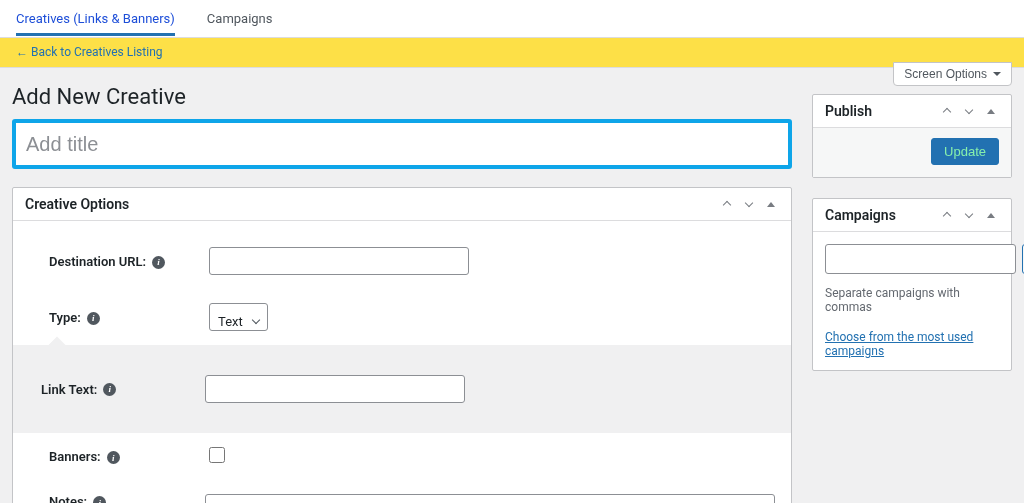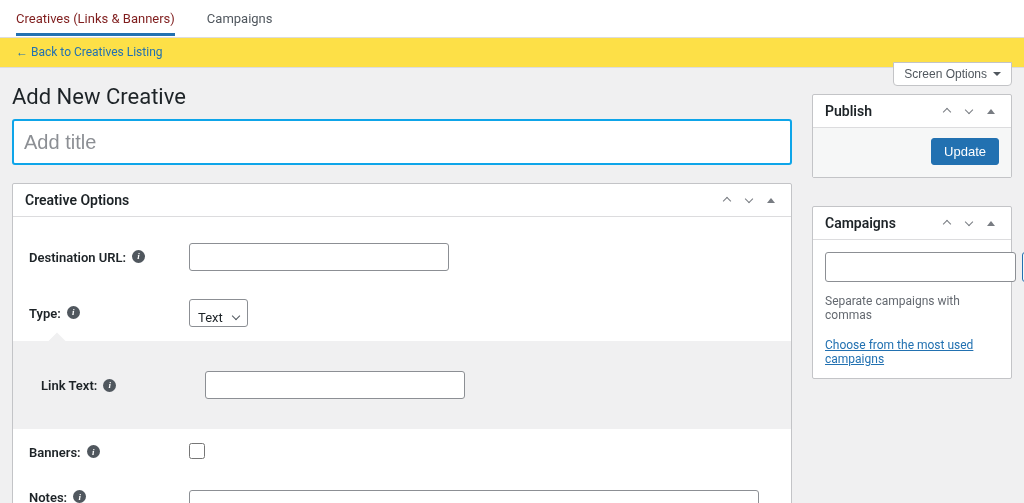--- a/index.html
+++ b/index.html
@@ -22,21 +22,21 @@
     height: 38px;
     align-items: center;
   }
   .tab {
     font-size: 13px;
     color: #50575e;
     padding: 10px 0;
     cursor: pointer;
   }
   .tab.active {
-    color: #7f1d1d;
+    color: #1d4ed8;
     border-bottom: 3px solid #2271b1;
     padding-bottom: 7px;
   }
   .backbar {
     background: #fde047;
     padding: 6px 16px 8px;
     border-bottom: 1px solid #dcdcde;
   }
   .backlink { color: #2271b1; font-size: 12px; cursor: pointer; }
   
@@ -76,34 +76,34 @@
     font-size: 22px;
     font-weight: 400;
     color: #1d2327;
     margin: 8px 0 10px 0;
   }
   .title-input {
     width: 100%;
     height: 40px;
     font-size: 20px;
     padding: 21px 10px;
-    border: 2px solid #0ea5e9;
+    border: 4px solid #0ea5e9;
     border-radius: 3px;
     background: #fff;
     color: #8c8f94;
   }
   .title-input::placeholder { color: #8c8f94; }
   
   .postbox {
     background: #fff;
     border: 1px solid #c3c4c7;
     border-radius: 2px;
     margin-top: 18px;
   }
-  .postbox.sidebox { margin-top: 0; margin-bottom: 28px; }
+  .postbox.sidebox { margin-top: 0; margin-bottom: 20px; }
   .postbox-header {
     display: flex;
     align-items: center;
     justify-content: space-between;
     padding: 8px 12px;
     border-bottom: 1px solid #dcdcde;
   }
   .postbox-header h2 {
     font-size: 14px;
     font-weight: 600;
@@ -141,22 +141,23 @@
   .form-row {
     display: flex;
     align-items: center;
     padding: 14px 4px;
   }
   .form-row .row-label {
     width: 160px;
     font-size: 13px;
     font-weight: 600;
     display: flex;
-    align-items: flex-start;
+    align-items: flex-end;
     gap: 6px;
+    margin-left: 20px;
   }
   .form-row .row-field { flex: 1; }
   .info-icon {
     display: inline-flex;
     width: 13px; height: 13px;
     border-radius: 50%;
     background: #50575e;
     color: #fff;
     align-items: center;
     justify-content: center;
@@ -235,21 +236,21 @@
   }
   
   .publish-actions {
     padding: 10px 12px 12px;
     display: flex;
     justify-content: flex-end;
     background: #f6f7f7;
   }
   .btn-primary {
     background: #2271b1;
-    color: #ffffff;
+    color: #86efac;
     border: 1px solid #2271b1;
     padding: 5px 12px;
     font-size: 13px;
     border-radius: 3px;
     cursor: pointer;
   }
   .campaigns-body { padding: 12px; }
   .campaigns-row {
     display: flex;
     gap: 6px;

